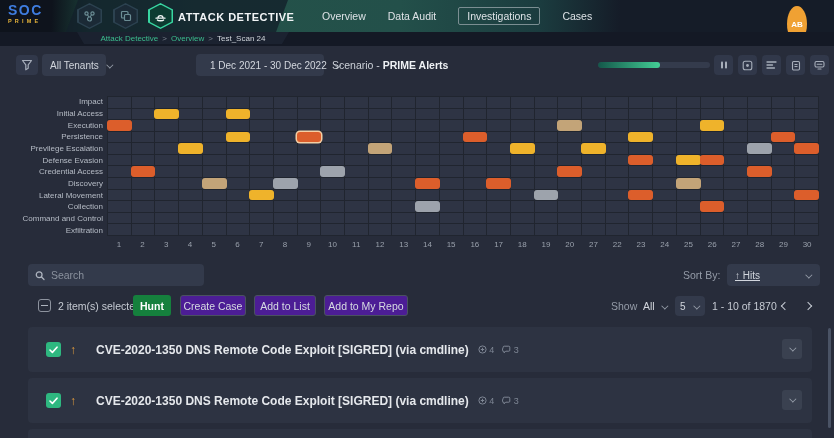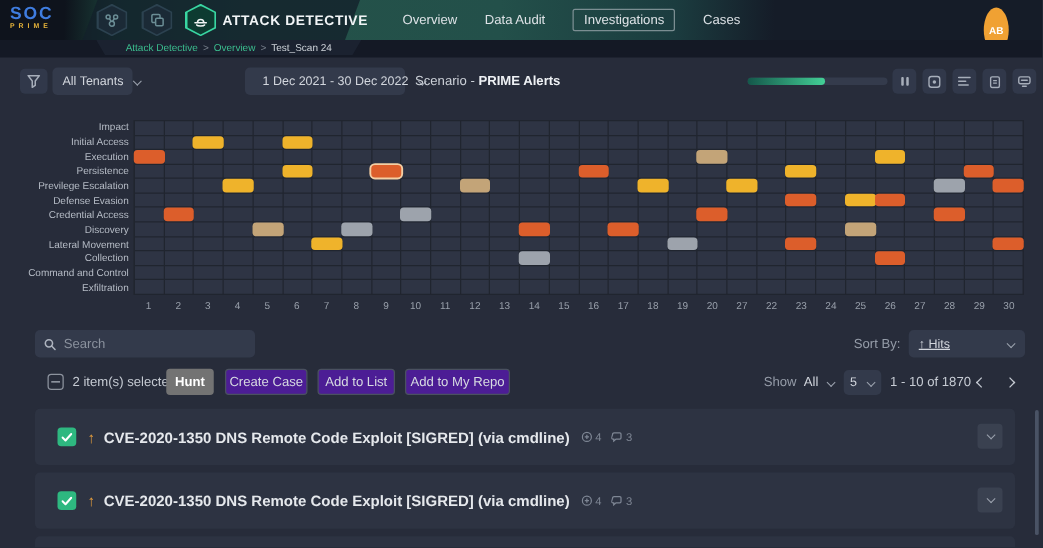--- a/index.html
+++ b/index.html
@@ -87,42 +87,42 @@
   .sort-dd { left:727px; width:93px; justify-content:space-between; }
 
   
   .sel-check { position:absolute; left:38px; top:299px; width:13px; height:13px;
     border:1.5px solid #8d939e; border-radius:3px; display:flex; align-items:center;
     justify-content:center; color:#aeb4bf; cursor:pointer; }
   .sel-check .minus { width:7px; height:1.5px; background:#aeb4bf; }
   .sel-text { position:absolute; left:58px; top:300px; font-size:10.5px; color:#c6cbd3; white-space:nowrap; }
   .btn { position:absolute; top:295px; height:21px; border-radius:3px; font-size:10.5px;
     display:flex; align-items:center; justify-content:center; cursor:pointer; white-space:nowrap; }
-  .btn.green { background:#737373; color:#ffffff; font-weight:700; }
+  .btn.green { background:#15803d; color:#ffffff; font-weight:700; }
   .btn.ghost { background:#4c1d95; border:1px solid #4a5160; color:#d6dae1; }
   .pag-label { position:absolute; top:300px; font-size:10.5px; color:#959ca8; }
   .pag-all { position:absolute; left:643px; top:300px; font-size:10.5px; color:#d2d6dd;
     display:flex; gap:5px; align-items:center; cursor:pointer; }
   .pagesize { left:675px; top:296px; width:30px; height:20px; padding:0 5px; justify-content:space-between; }
   .range { position:absolute; left:712px; top:300px; font-size:10.5px; color:#c6cbd3; white-space:nowrap; }
   .pchev { position:absolute; top:299px; width:14px; height:14px; color:#c6cbd3;
     display:flex; align-items:center; justify-content:center; cursor:pointer; }
   .pchev .c { width:6px; height:6px; border-right:1.6px solid currentColor;
     border-bottom:1.6px solid currentColor; }
   .pchev.prev .c { transform:rotate(135deg); }
   .pchev.next .c { transform:rotate(-45deg); }
 
   
   .results { position:absolute; left:28px; top:327px; width:784px; }
   .result-row { position:relative; width:784px; height:45px; background:#2d3342;
     border-radius:4px; margin-bottom:6px; display:flex; align-items:center; }
   .row-check { width:15px; height:15px; margin-left:18px; border-radius:3px; background:#2eb880;
     display:flex; align-items:center; justify-content:center; cursor:pointer; flex:0 0 auto; }
   .row-arrow { margin-left:9px; color:#e09b3d; font-size:12px; font-weight:700; flex:0 0 auto; }
-  .row-title { margin-left:7px; font-size:12px; font-weight:700; color:#e5e8ec; white-space:nowrap; }
+  .row-title { margin-left:20px; font-size:12px; font-weight:700; color:#e5e8ec; white-space:nowrap; }
   .row-badges { margin-left:9px; display:flex; align-items:center; gap:8px;
     font-size:9px; color:#7e8694; }
   .badge { display:flex; align-items:center; gap:2.5px; }
   .row-expand { position:absolute; right:10px; top:12px; width:20px; height:20px; background:#3a4150;
     border-radius:3px; display:flex; align-items:center; justify-content:center;
     color:#cfd3da; cursor:pointer; }
   .result-row.partial { height:9px; margin-bottom:0; border-radius:4px 4px 0 0; }
   .scrollbar { position:absolute; left:828px; top:328px; width:3px; height:100px;
     background:#4a5365; border-radius:2px; }
 </style>

